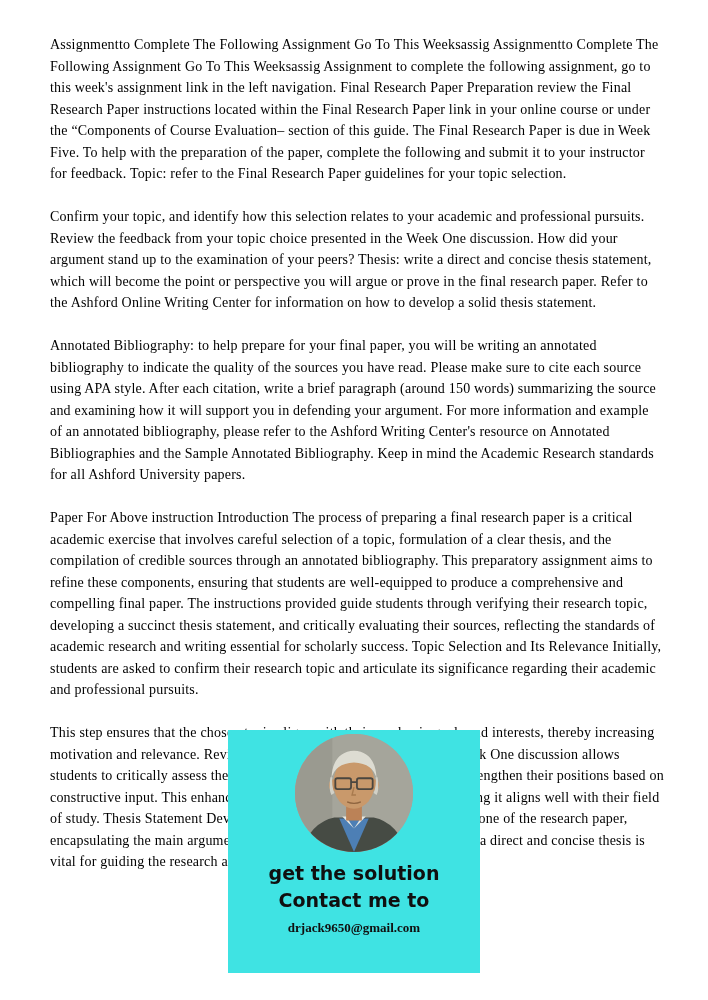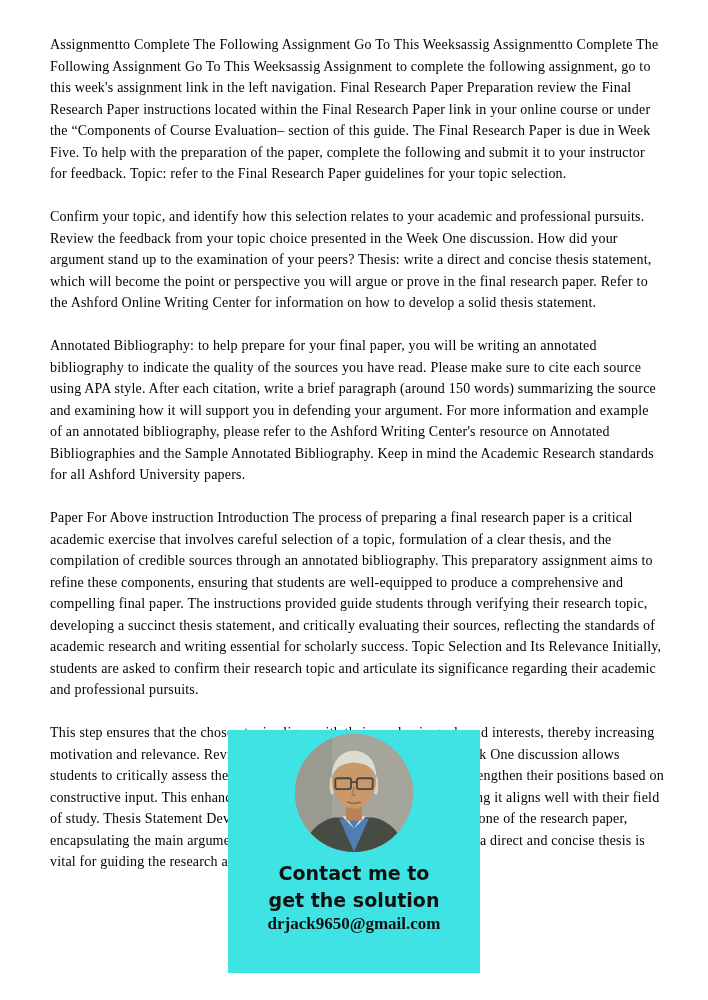--- a/index.html
+++ b/index.html
@@ -42,22 +42,22 @@
   .contact-line {
     font-family: "DejaVu Sans", sans-serif;
     font-weight: bold;
     font-size: 19px;
     line-height: 27px;
     color: #101010;
   }
   .email {
     font-family: "Liberation Serif", serif;
     font-weight: bold;
-    font-size: 17px;
-    margin-top: 0;
+    font-size: 13px;
+    margin-top: 6px;
     color: #101010;
   }
 </style>
 </head>
 <body>
 
 <div class="doc">
   <p>Assignmentto Complete The Following Assignment Go To This Weeksassig Assignmentto Complete The Following Assignment Go To This Weeksassig Assignment to complete the following assignment, go to this week's assignment link in the left navigation. Final Research Paper Preparation review the Final Research Paper instructions located within the Final Research Paper link in your online course or under the “Components of Course Evaluation– section of this guide. The Final Research Paper is due in Week Five. To help with the preparation of the paper, complete the following and submit it to your instructor for feedback. Topic: refer to the Final Research Paper guidelines for your topic selection.</p>
   <p>Confirm your topic, and identify how this selection relates to your academic and professional pursuits. Review the feedback from your topic choice presented in the Week One discussion. How did your argument stand up to the examination of your peers? Thesis: write a direct and concise thesis statement, which will become the point or perspective you will argue or prove in the final research paper. Refer to the Ashford Online Writing Center for information on how to develop a solid thesis statement.</p>
   <p>Annotated Bibliography: to help prepare for your final paper, you will be writing an annotated bibliography to indicate the quality of the sources you have read. Please make sure to cite each source using APA style. After each citation, write a brief paragraph (around 150 words) summarizing the source and examining how it will support you in defending your argument. For more information and example of an annotated bibliography, please refer to the Ashford Writing Center's resource on Annotated Bibliographies and the Sample Annotated Bibliography. Keep in mind the Academic Research standards for all Ashford University papers.</p>
@@ -91,16 +91,16 @@
       <path d="M84,44 Q86,56 83,62 L80,60 Q83,52 82,44 Z" fill="#d2d1c7"></path>
 
       <rect x="41" y="45" width="16" height="11" rx="2" fill="none" stroke="#4a463f" stroke-width="1.8"></rect>
       <rect x="63" y="45" width="16" height="11" rx="2" fill="none" stroke="#4a463f" stroke-width="1.8"></rect>
       <line x1="57" y1="49" x2="63" y2="49" stroke="#4a463f" stroke-width="1.8"></line>
 
       <path d="M60,54 L58,62 L62,62" fill="none" stroke="#a87a4e" stroke-width="1.4"></path>
       <path d="M53,69 Q60,72 67,69" fill="none" stroke="#8f6540" stroke-width="1.4"></path>
     </svg>
   </div>
+  <div class="contact-line">get the solution</div>
   <div class="contact-line">Contact me to</div>
-  <div class="contact-line">get the solution</div>
   <div class="email">drjack9650@gmail.com</div>
 </div>
 
 </body></html>

